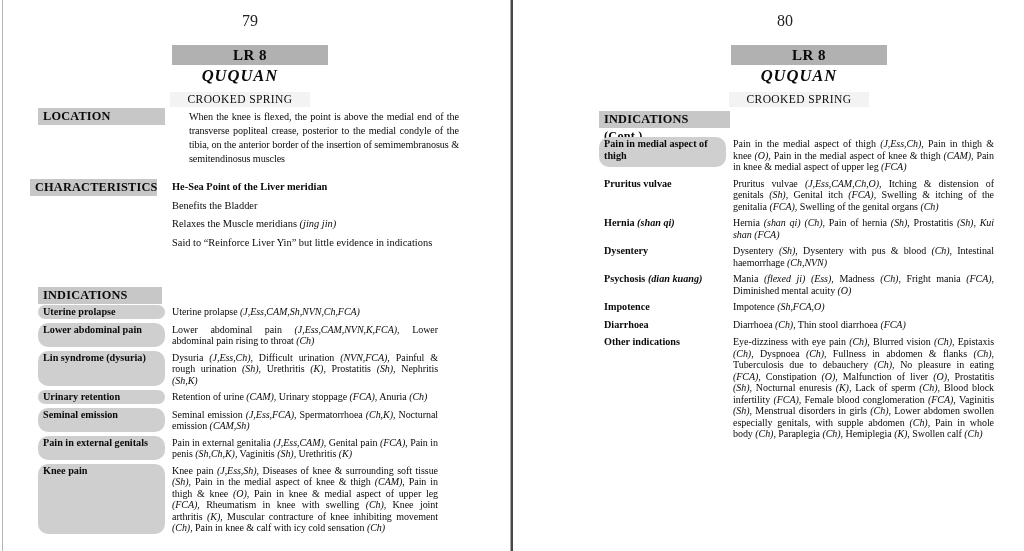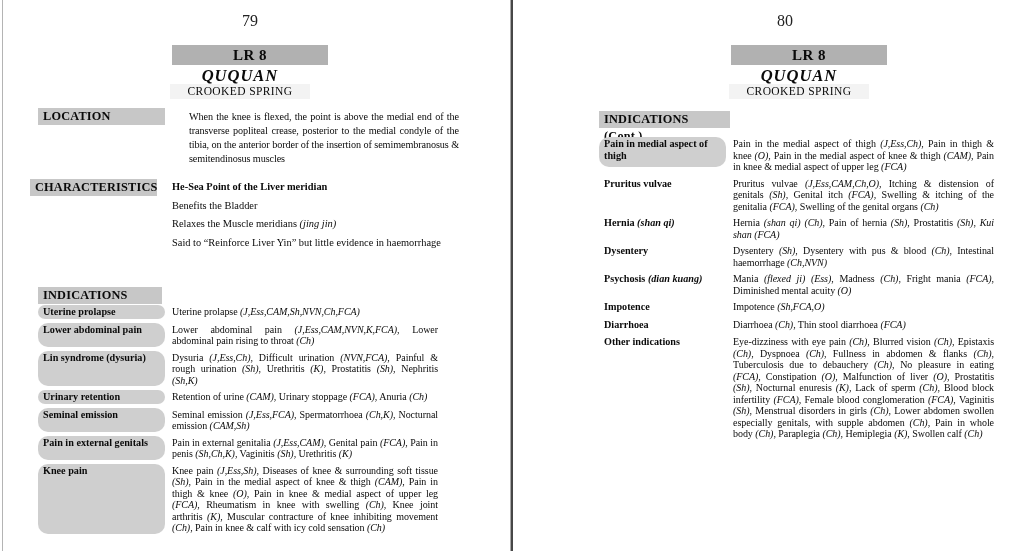--- a/index.html
+++ b/index.html
@@ -8,21 +8,21 @@
     font-family:"Liberation Serif","DejaVu Serif",serif;color:#0a0a0a;
   }
   .edge-left{position:absolute;left:2px;top:0;width:1px;height:551px;background:#b4b4b4;}
   .divider{position:absolute;left:510px;top:0;width:2px;height:551px;
     background:var(--divider,#474747);border-left:1px solid #a9a9a9;}
   .pagenum{position:absolute;top:12px;width:22px;text-align:center;font-size:16px;color:#222;}
   .hdr-point{position:absolute;top:45px;width:156px;height:20px;background:var(--title-box,#b1b1b1);
     font-weight:bold;font-size:15px;line-height:20px;text-align:center;letter-spacing:0.5px;}
   .hdr-pinyin{position:absolute;top:66px;width:136px;text-align:center;font-weight:bold;
     font-style:italic;font-size:16.5px;letter-spacing:1px;}
-  .hdr-eng{position:absolute;top:84px;width:140px;height:15px;background:var(--name-box,#f3f3f3);
+  .hdr-eng{position:absolute;top:92px;width:140px;height:15px;background:var(--name-box,#f3f3f3);
     font-size:11.5px;line-height:15px;text-align:center;letter-spacing:0.4px;}
   .sec-head{position:absolute;height:17px;background:var(--heading-box,#c7c7c7);font-weight:bold;
     font-size:12.3px;line-height:17px;padding-left:5px;box-sizing:border-box;letter-spacing:0.2px;}
   .loc-text{position:absolute;left:189px;top:110px;width:270px;font-size:10.2px;
     line-height:13.9px;text-align:justify;letter-spacing:-0.1px;}
   .char-list{position:absolute;left:172px;top:180px;width:335px;}
   .char-item{font-size:10.4px;line-height:13px;margin-bottom:5.5px;}
   .ind-table{position:absolute;}
   .ind-row{display:flex;align-items:flex-start;margin-bottom:4px;}
   .row-label{flex:0 0 127px;width:127px;font-weight:bold;font-size:10.2px;line-height:11.6px;
@@ -44,21 +44,21 @@
   <div class="hdr-eng" style="left:170px">CROOKED SPRING</div>
 
   <div class="sec-head" style="left:38px;top:108px;width:127px">LOCATION</div>
   <div class="loc-text">When the knee is flexed, the point is above the medial end of the transverse popliteal crease, posterior to the medial condyle of the tibia, on the anterior border of the insertion of semimembranosus &amp; semitendinosus muscles</div>
 
   <div class="sec-head" style="left:30px;top:179px;width:127px">CHARACTERISTICS</div>
   <div class="char-list">
       <div class="char-item"><b>He-Sea Point of the Liver meridian</b></div>
       <div class="char-item">Benefits the Bladder</div>
       <div class="char-item">Relaxes the Muscle meridians <i>(jing jin)</i></div>
-      <div class="char-item">Said to “Reinforce Liver Yin”  but little evidence in haemorrhage</div>
+      <div class="char-item">Said to “Reinforce Liver Yin”  but little evidence in indications</div>
     </div>
 
   <div class="sec-head" style="left:38px;top:287px;width:124px">INDICATIONS</div>
   <div class="ind-table" style="left:38px;top:305px;width:400px">
       <div class="ind-row">
         <div class="row-label shaded">Uterine prolapse</div>
         <div class="row-text">Uterine prolapse <i>(J,Ess,CAM,Sh,NVN,Ch,FCA)</i></div>
       </div>
       <div class="ind-row">
         <div class="row-label shaded">Lower abdominal pain</div>

